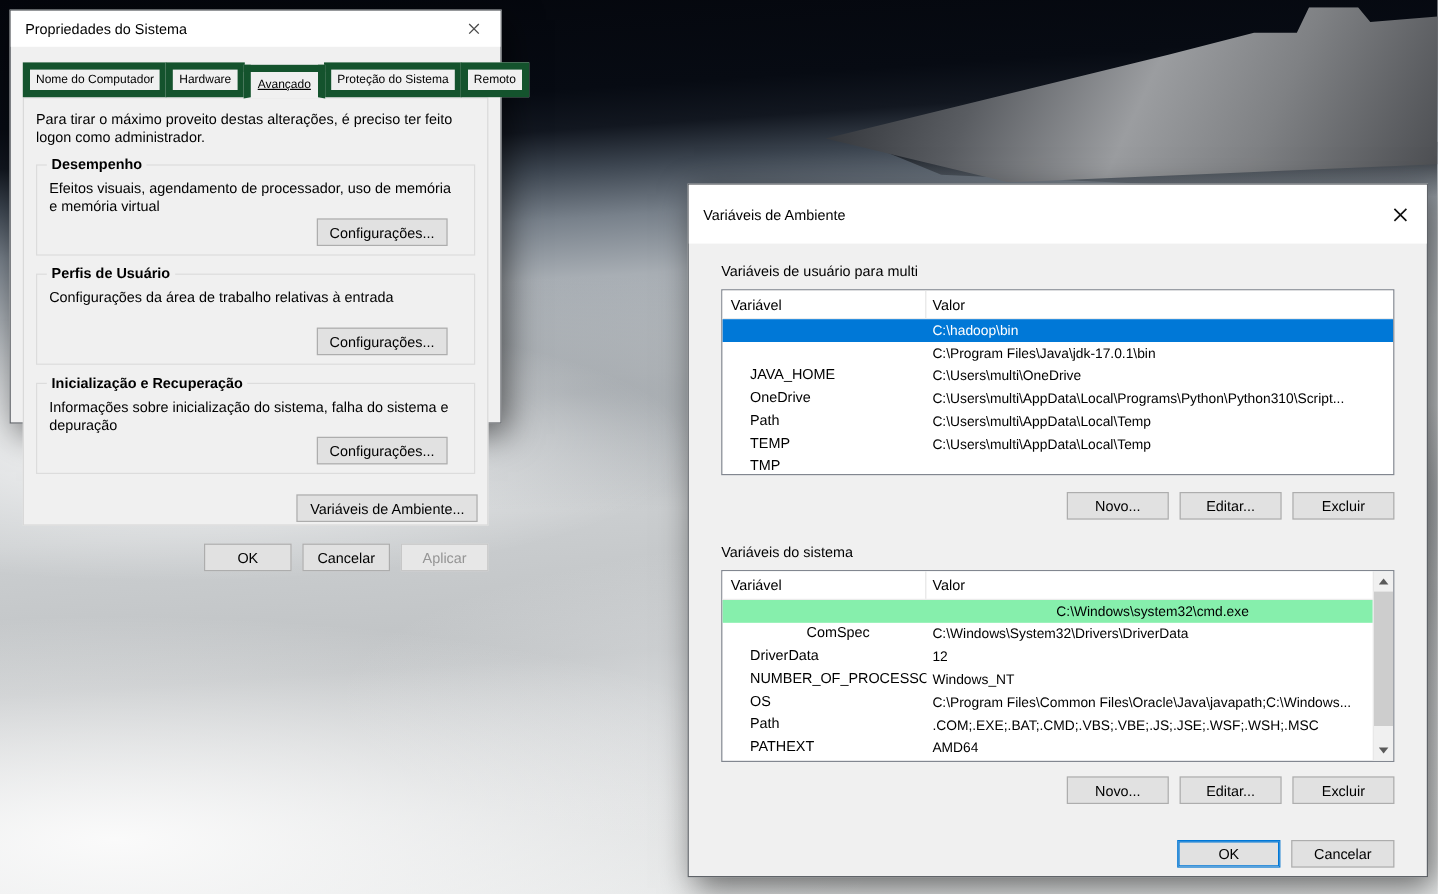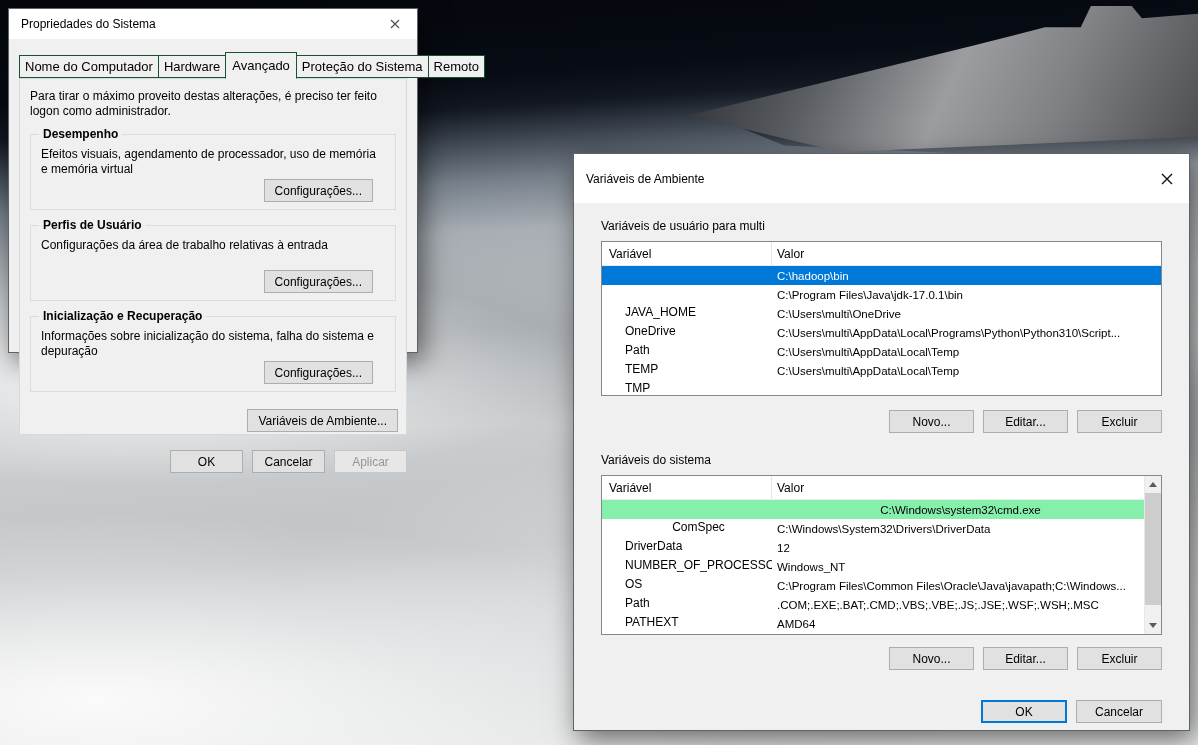--- a/index.html
+++ b/index.html
@@ -31,22 +31,22 @@
   .close-btn { width:45px; height:100%; border:none; background:transparent; display:flex; align-items:center; justify-content:center; cursor:pointer; }
 
   .btn { font-family:inherit; font-size:12px; color:#000; background:#e1e1e1; border:1px solid #adadad; height:23px; min-width:73px; padding:0 10px; cursor:pointer; }
   .btn.default { border:1px solid #0078d7; box-shadow:inset 0 0 0 1px #0078d7; }
   .btn.disabled { color:#959595; background:#e7e7e7; border-color:#c7c7c7; cursor:default; }
 
   
   .sysprops { left:8px; top:8px; width:410px; height:345px; }
   .sysprops .titlebar { height:30px; }
   .tabs { display:flex; align-items:flex-end; padding:0 10px; margin-top:13px; position:relative; z-index:2; white-space:nowrap; }
-  .tab { border:1px solid #14532d; background:#f0f0f0; font-size:13px; padding:3px 5px; margin-right:-1px; cursor:pointer; }
-  .tab.active { padding:5px 6px; margin-bottom:-1px; border-bottom:1px solid #f0f0f0; background:#f0f0f0; position:relative; z-index:3; }
+  .tab { border:6px solid #14532d; background:#f0f0f0; font-size:10px; padding:3px 5px; margin-right:-1px; cursor:pointer; }
+  .tab.active { padding:5px 6px; margin-bottom:-1px; border-bottom:1px solid #f0f0f0; background:#f0f0f0; position:relative; z-index:3;text-decoration:underline; }
   .tab-panel { margin:0 10px; border:1px solid #d9d9d9; background:#f0f0f0; height:357px; padding:8px 8px 0; position:relative; }
   .intro { padding:2px 2px 0; line-height:15px; max-width:380px; }
   .group { position:relative; border:1px solid #dcdcdc; margin:15px 2px 0; height:76px; padding:12px 10px 8px; }
   .group-title { position:absolute; top:-8px; left:8px; background:#f0f0f0; padding:0 4px;font-weight:bold; }
   .group-desc { line-height:15px; max-width:340px; }
   .group .cfg { position:absolute; right:22px; bottom:7px; min-width:90px; }
   .env-btn-row { display:flex; justify-content:flex-end; margin-top:17px; }
   .env-btn { min-width:145px; }
   .sysprops-buttons { display:flex; justify-content:flex-end; gap:9px; margin:15px 10px 0; }
 

